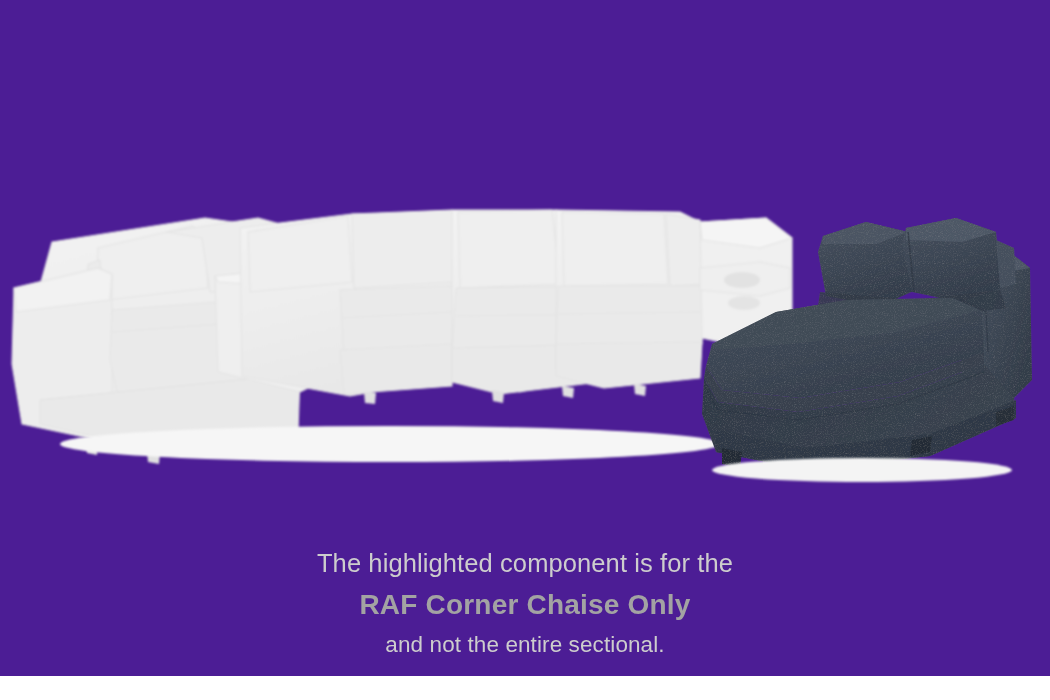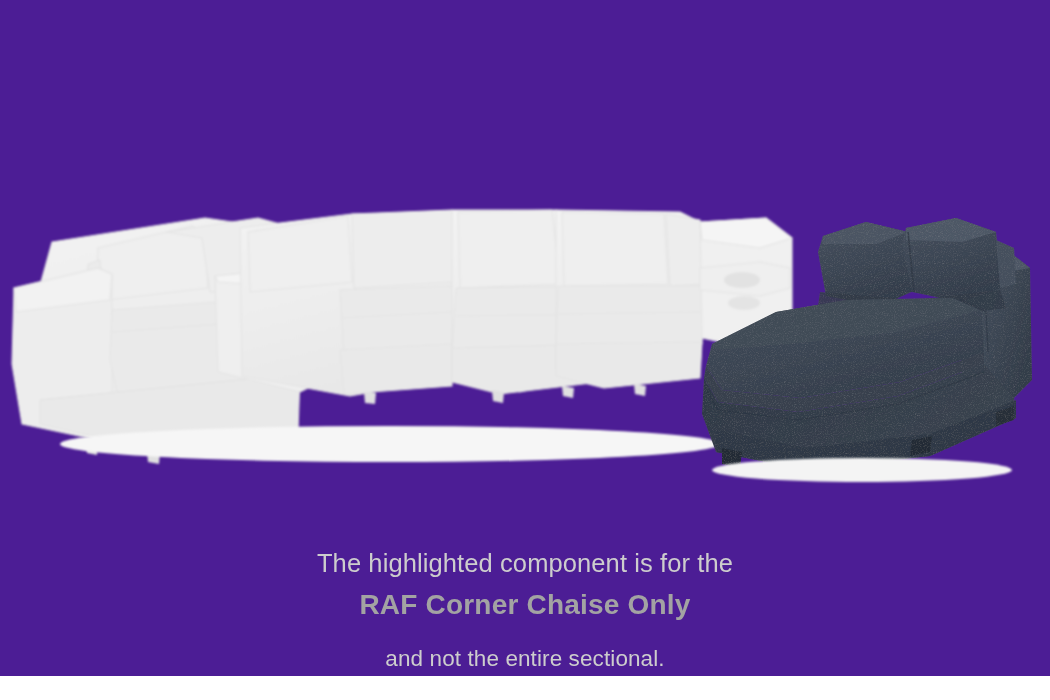--- a/index.html
+++ b/index.html
@@ -51,21 +51,21 @@
     letter-spacing: 0.2px;
     line-height: 46px;
     margin-top: 4px;
   }
   #caption-line-bottom {
     font-size: 22.5px;
     font-weight: 400;
     color: #cdcdcd;
     letter-spacing: 0.1px;
     line-height: 28px;
-    margin-top: 17px;
+    margin-top: 3px;
   }
 </style>
 </head>
 <body>
 
 <div id="stage">
 
   <svg id="sectional-illustration" viewBox="0 0 1050 520" xmlns="http://www.w3.org/2000/svg">
 
     <defs>

